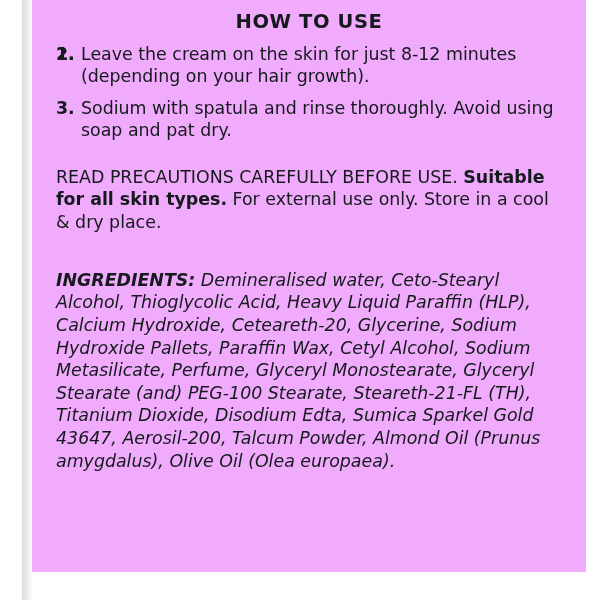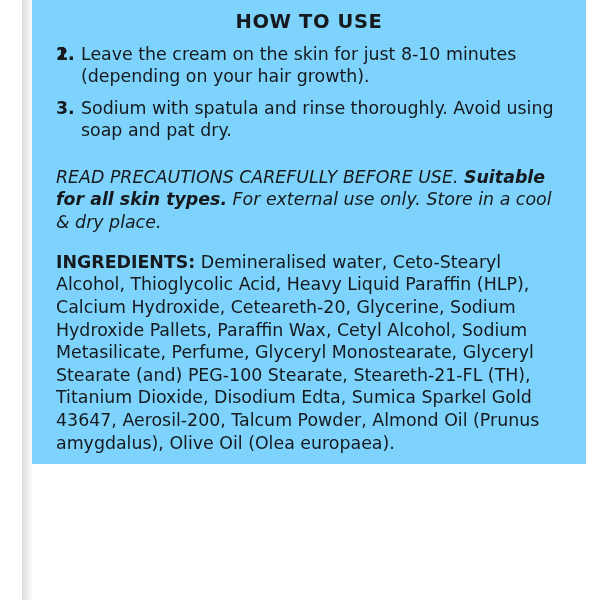--- a/index.html
+++ b/index.html
@@ -10,23 +10,23 @@
     width: 600px;
     height: 600px;
     background: #ffffff;
     font-family: "DejaVu Sans", sans-serif;
     color: #1c1f23;
     overflow: hidden;
   }
   .label {
     position: relative;
     width: 600px;
-    height: 464px;
+    height: 572px;
     box-sizing: border-box;
-    background: #7dd3fc;
+    background: #f0abfc;
     padding: 10px 44px 0 56px;
   }
   .edge-left {
     position: absolute;
     left: 0;
     top: 0;
     width: 22px;
     height: 600px;
     background: #ffffff;
   }
@@ -76,24 +76,24 @@
     font-size: 17.4px;
   }
   .block {
     margin-top: 20px;
     font-size: 17.4px;
     line-height: 1.30;
     color: #16191d;
   }
   .block.precautions {
     margin-top: 24px;
-    font-style: italic;
   }
   .block.ingredients {
-    margin-top: 17px;
+    margin-top: 35px;
+    font-style: italic;
   }
   .bold {
     font-weight: bold;
   }
 </style>
 </head>
 <body>
 
 <div class="label">
   <div class="edge-left"></div>
@@ -101,21 +101,21 @@
   <div class="edge-right"></div>
 
   <h1 class="title">HOW TO USE</h1>
 
   <ol class="steps">
     <li>
       <span class="num">1.</span>
     </li>
     <li>
       <span class="num">2.</span>
-      <span>Leave the cream on the skin for just 8-10 minutes (depending on your hair growth).</span>
+      <span>Leave the cream on the skin for just 8-12 minutes (depending on your hair growth).</span>
     </li>
     <li>
       <span class="num">3.</span>
       <span>Sodium with spatula and rinse thoroughly. Avoid using soap and pat dry.</span>
     </li>
   </ol>
 
   <div class="block precautions">
     <span>READ PRECAUTIONS CAREFULLY BEFORE USE.</span>
     <span class="bold">Suitable for all skin types.</span><span> For external use only. Store in a cool &amp; dry place.</span>

